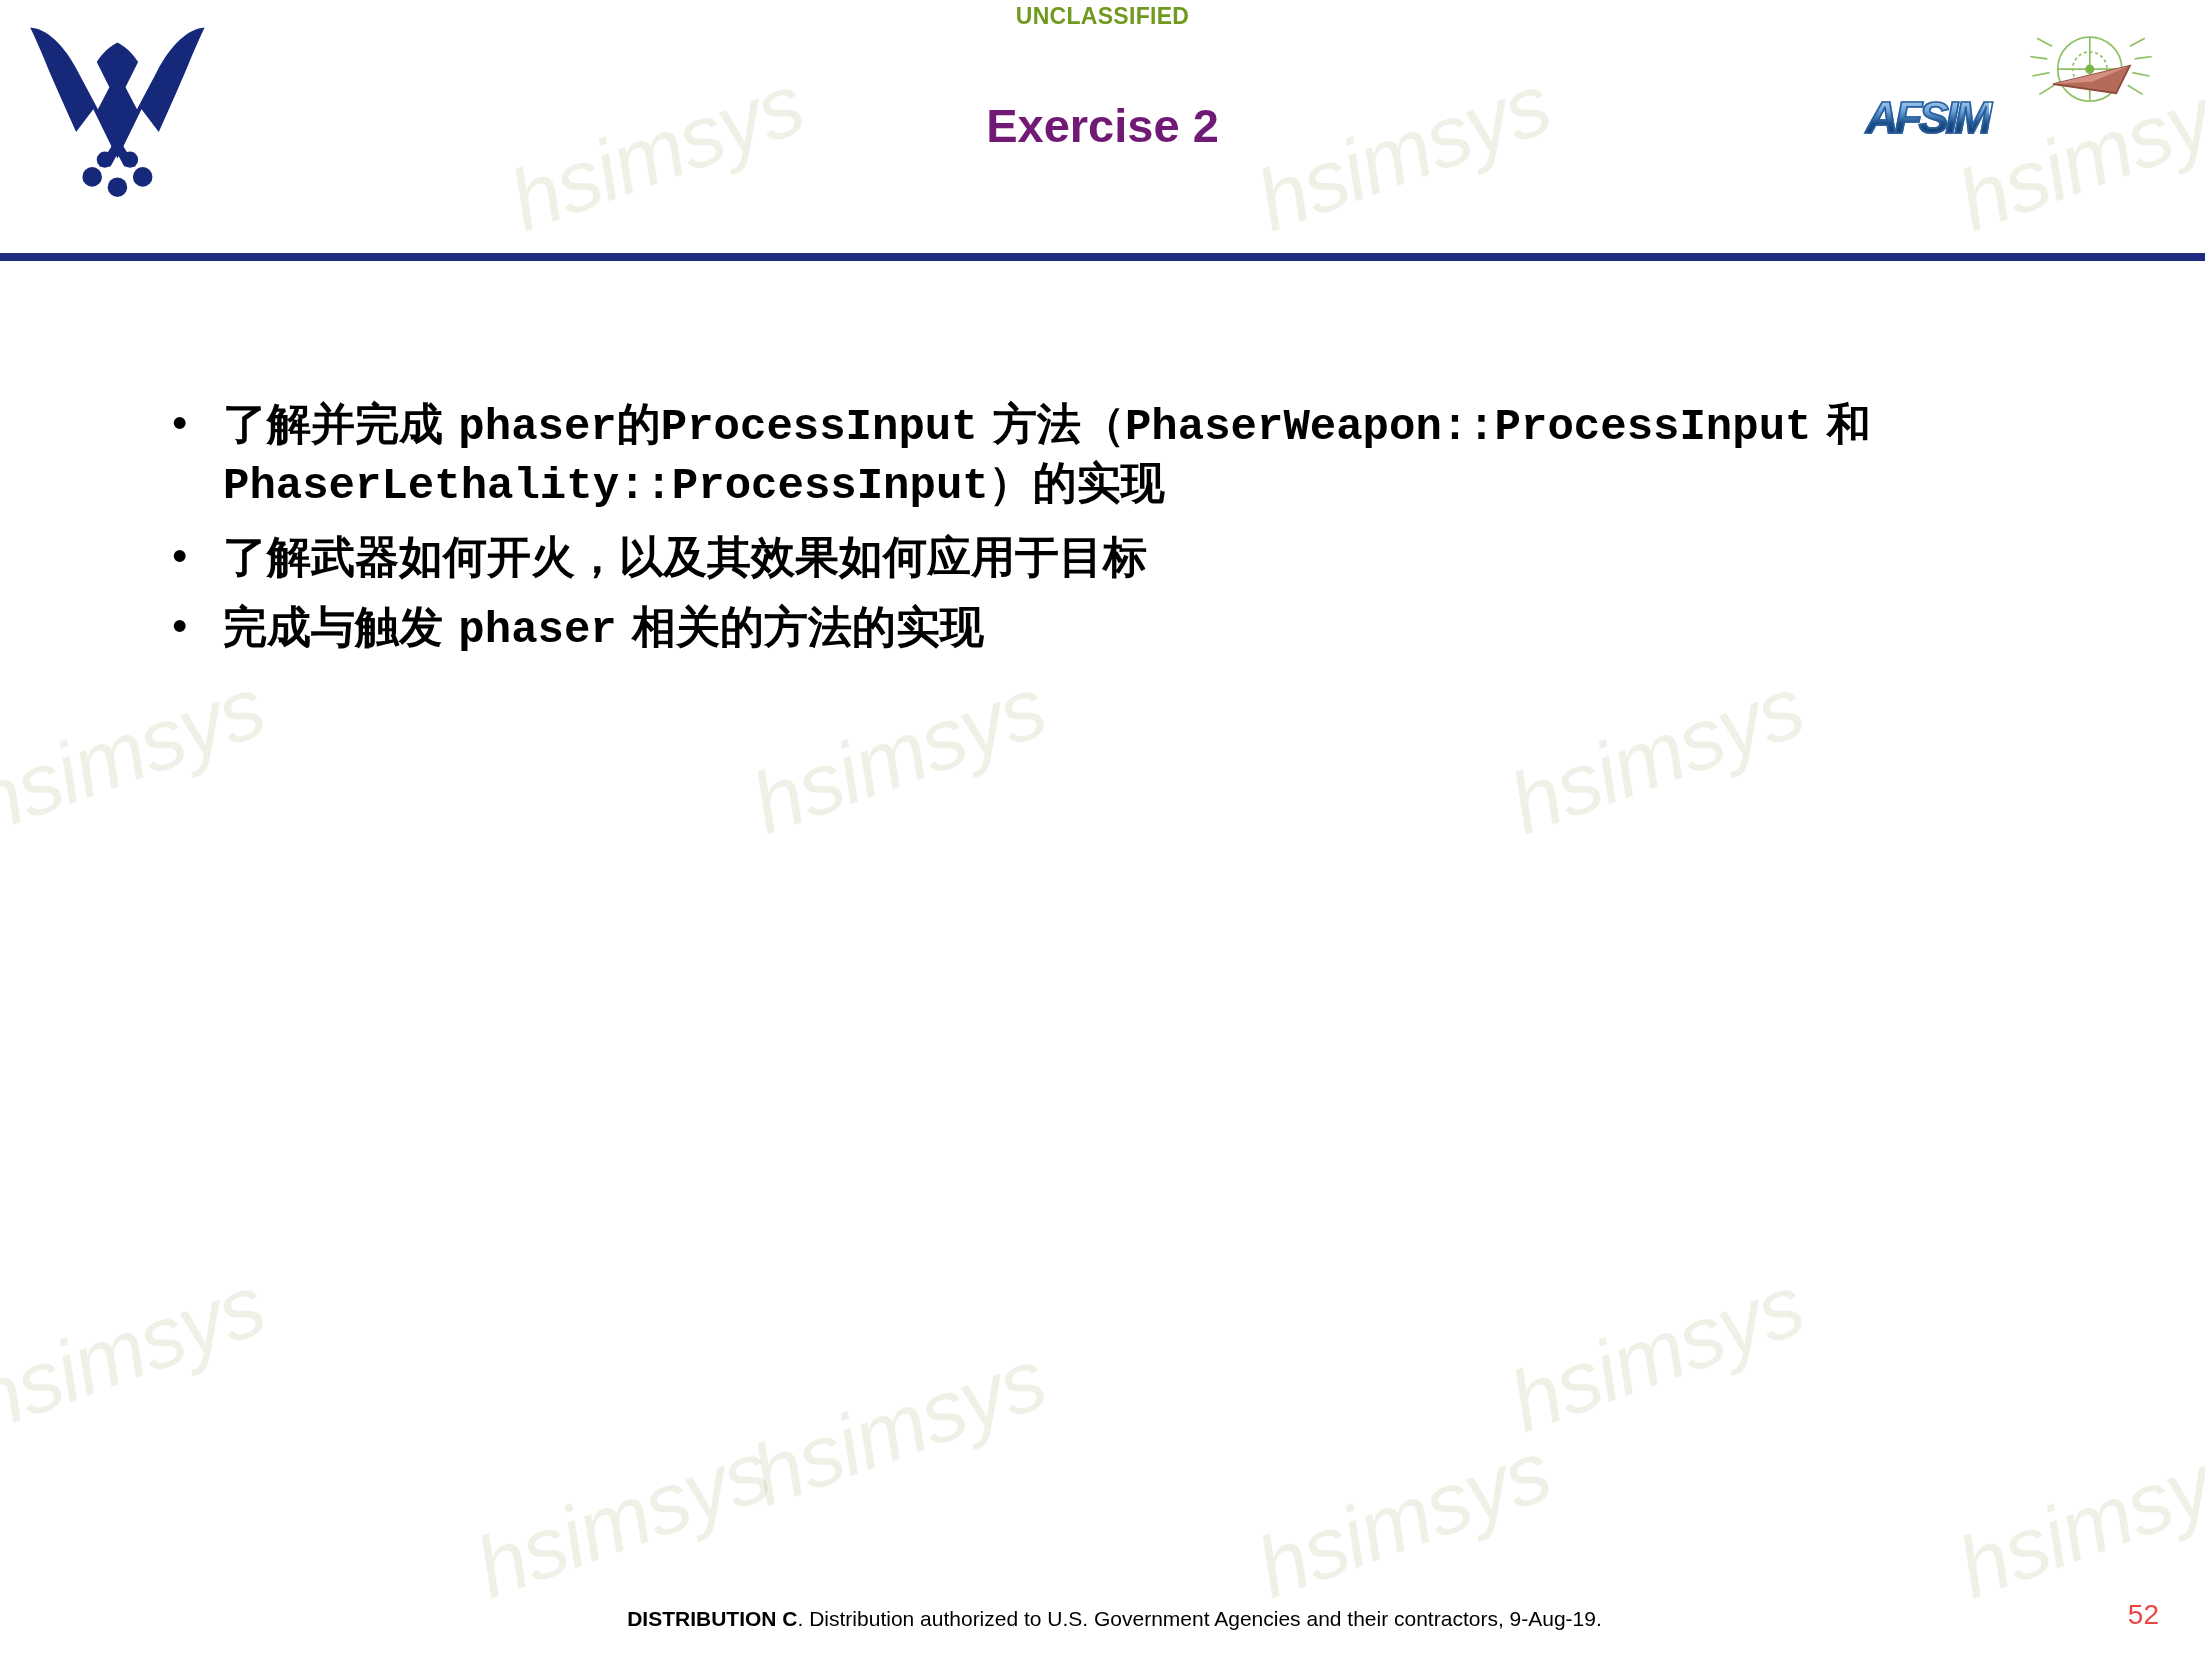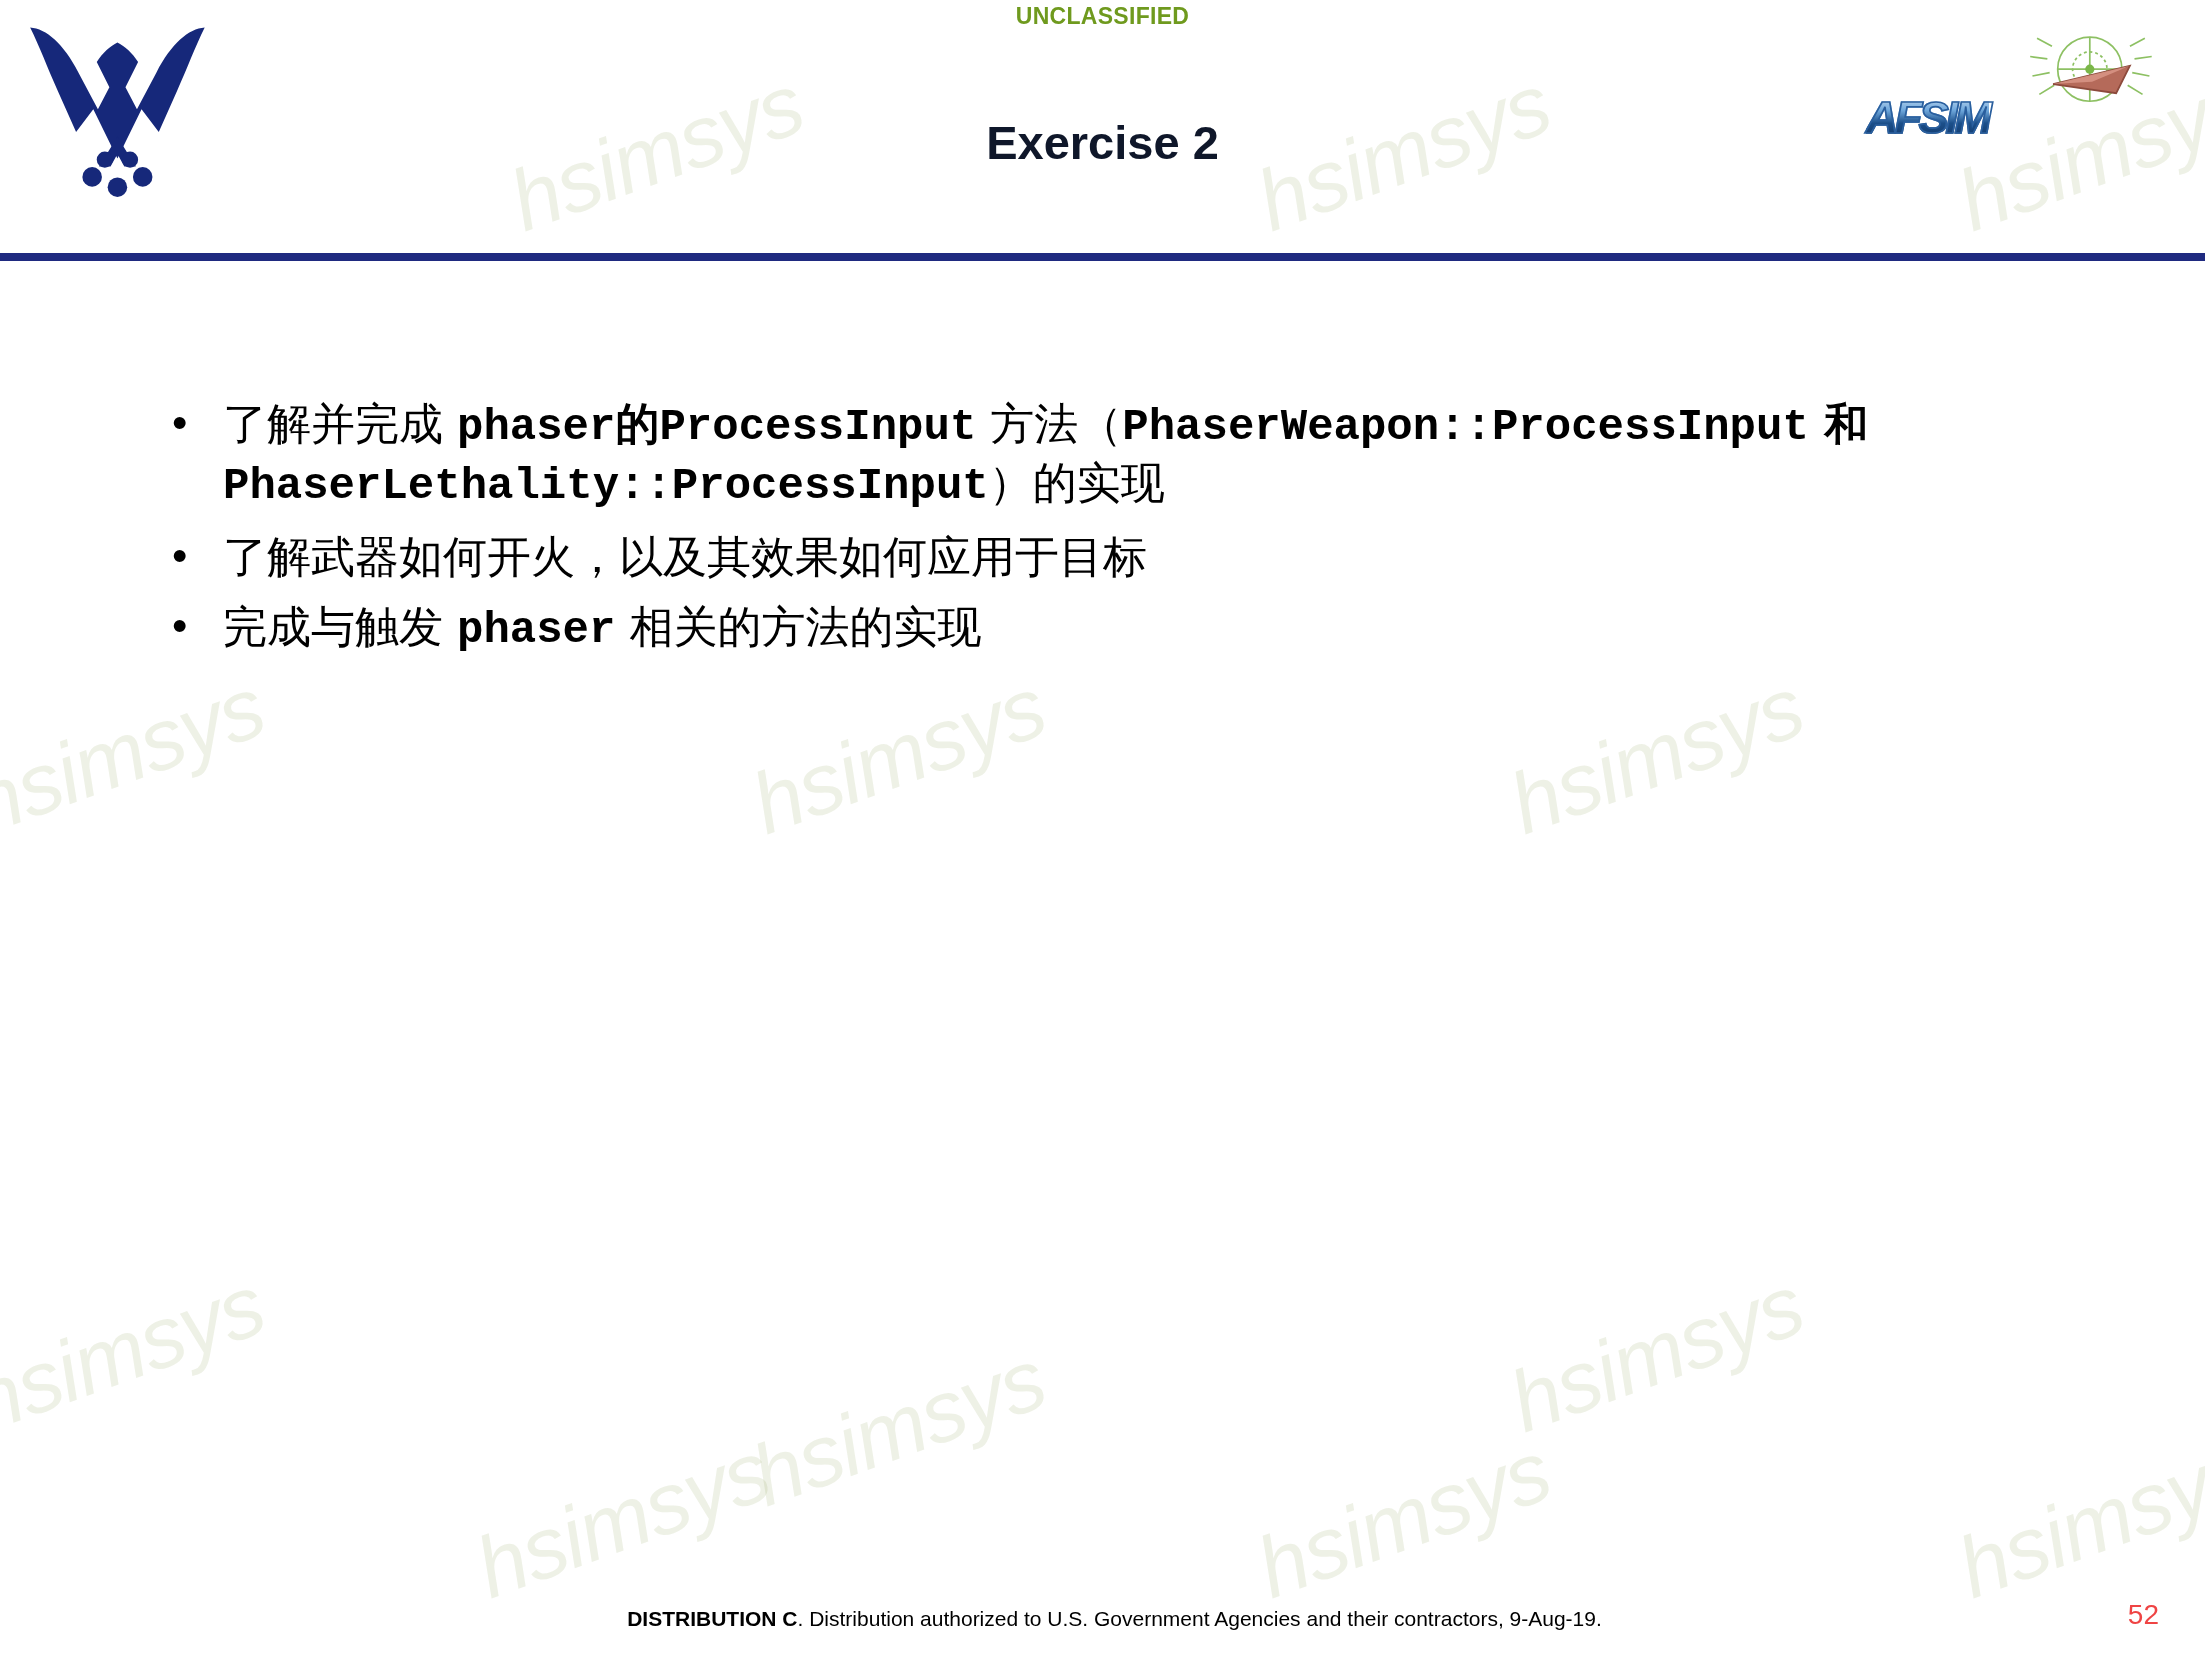--- a/index.html
+++ b/index.html
@@ -43,27 +43,27 @@
     width: 100%;
     text-align: center;
     font-size: 23px;
     font-weight: bold;
     color: #6f9a1e;
     letter-spacing: 0.3px;
     z-index: 5;
   }
   .slide-title {
     position: absolute;
-    top: 115px;
+    top: 98px;
     left: 0;
     width: 100%;
     text-align: center;
     font-size: 47px;
     font-weight: bold;
-    color: #0f172a;
+    color: #701a75;
     z-index: 5;
   }
   .title-rule {
     position: absolute;
     top: 253px;
     left: 0;
     width: 100%;
     height: 8px;
     background: #1f2a80;
     z-index: 5;
@@ -127,21 +127,21 @@
   }
   .bullet-text {
     flex: 1 1 auto;
     font-size: 44px;
     line-height: 1.25;
     color: #000000;
     font-weight: bold;
   }
   .cjk {
     font-family: "DejaVu Sans", "Liberation Sans", sans-serif;
-    font-weight: normal;
+    font-weight: bold;
     margin-top: 41px;
   }
   .cjk-b {
     font-family: "DejaVu Sans", "Liberation Sans", sans-serif;
     font-weight: bold;
   }
   .lat {
     font-family: Liberation Mono, monospace;
     font-weight: bold;
   }

